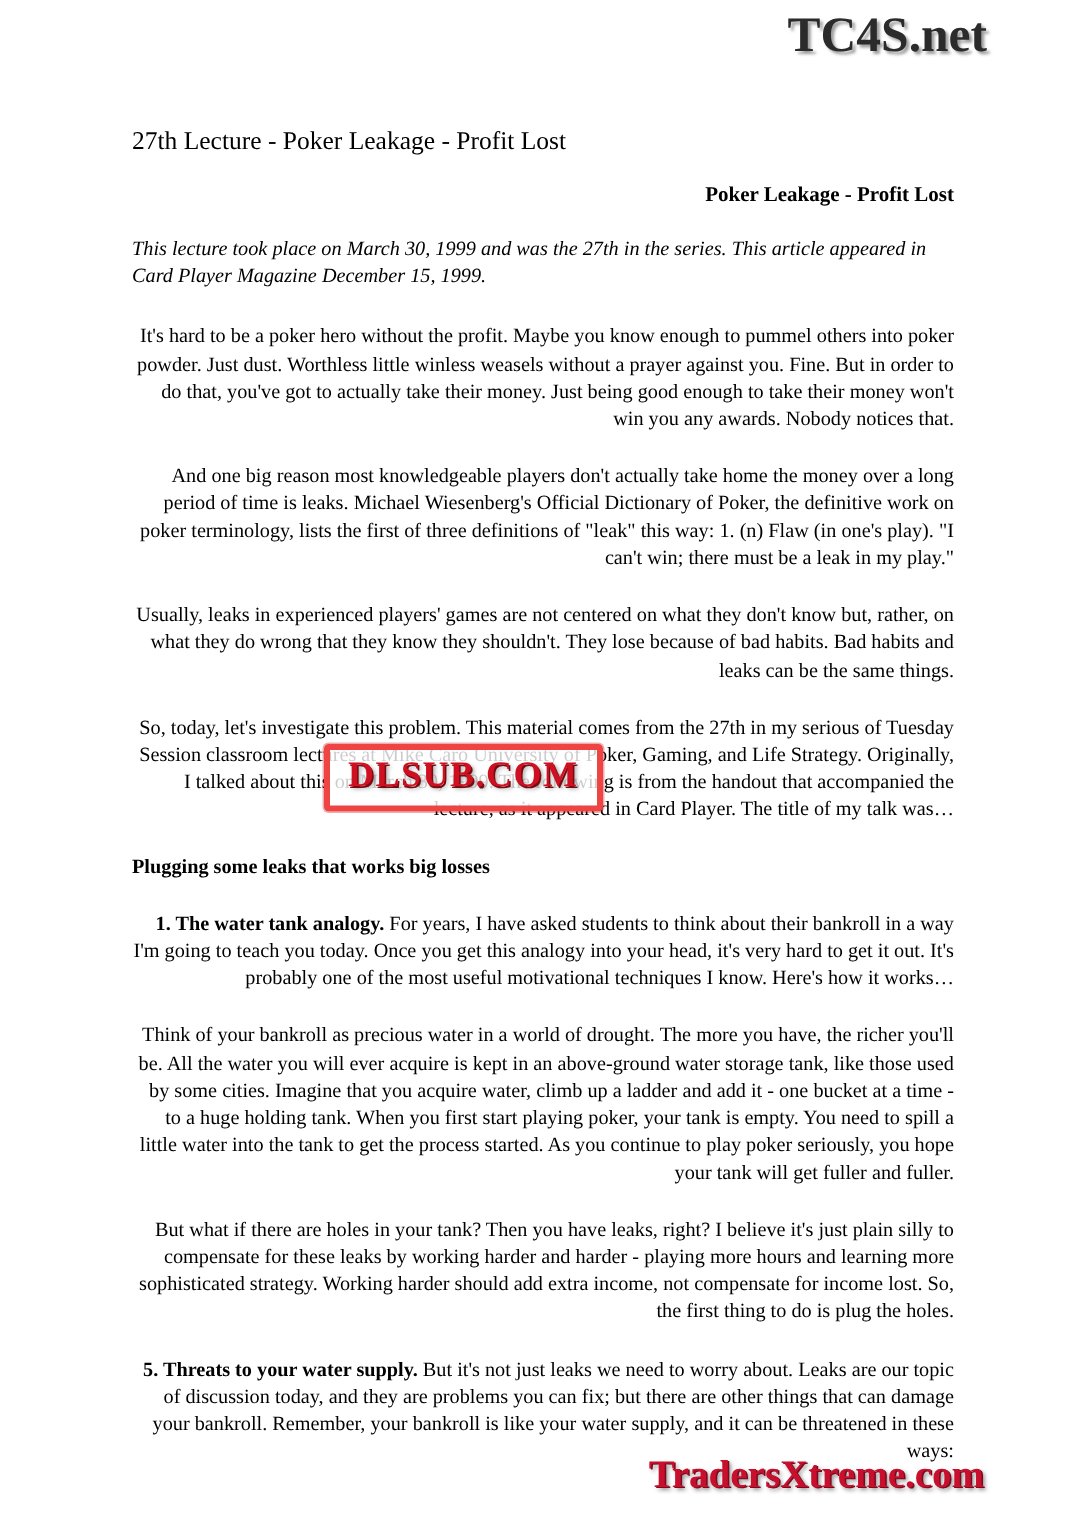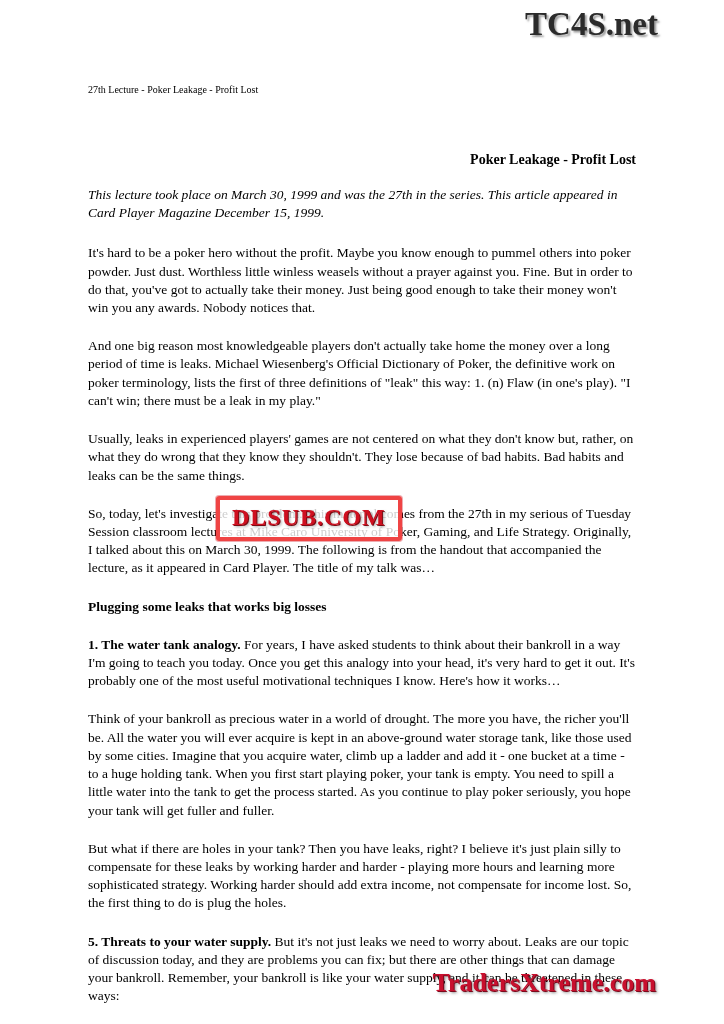--- a/index.html
+++ b/index.html
@@ -66,41 +66,41 @@
   }
 
   
   .content {
     position: absolute;
     left: 88px;
     top: 84px;
     width: 548px;
   }
   .header-line {
-    font-size: 10px;
-    margin-bottom: 56px;
+    font-size: 17px;
+    margin-bottom: 18px;
   }
   h1.title {
     font-size: 14px;
     font-weight: bold;
     margin: 0 0 2px 0;
     line-height: 1.35;
     text-align: right;
   }
   .subtitle {
     font-style: italic;
     font-size: 13.5px;
     line-height: 1.35;
     margin: 16px 0 22px 0;
   }
   p.para {
     font-size: 13.5px;
     line-height: 1.35;
     margin: 0 0 20px 0;
-    text-align: left;
+    text-align: right;
   }
   .sect-head {
     font-size: 13.5px;
     font-weight: bold;
     margin: 0 0 20px 0;
     line-height: 1.35;
   }
   .lead {
     font-weight: bold;
   }

